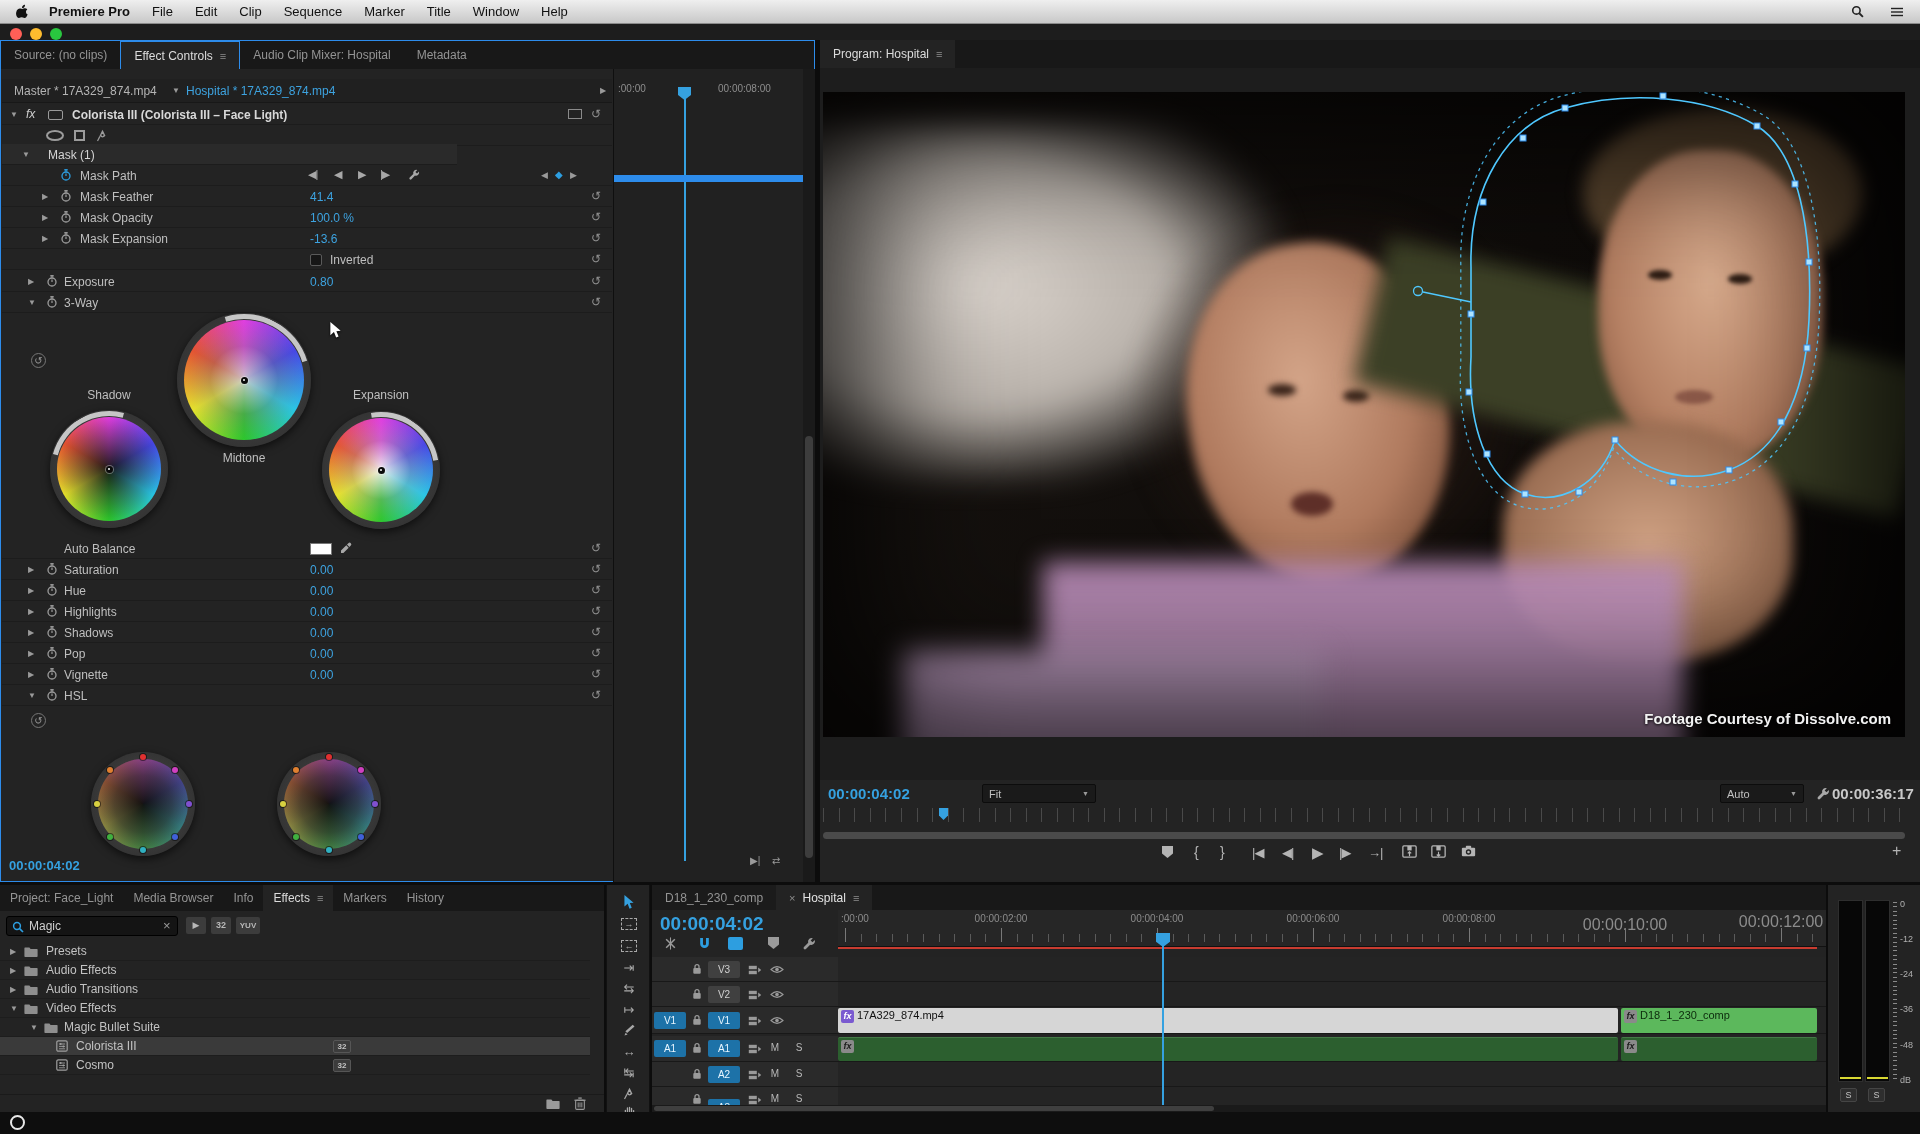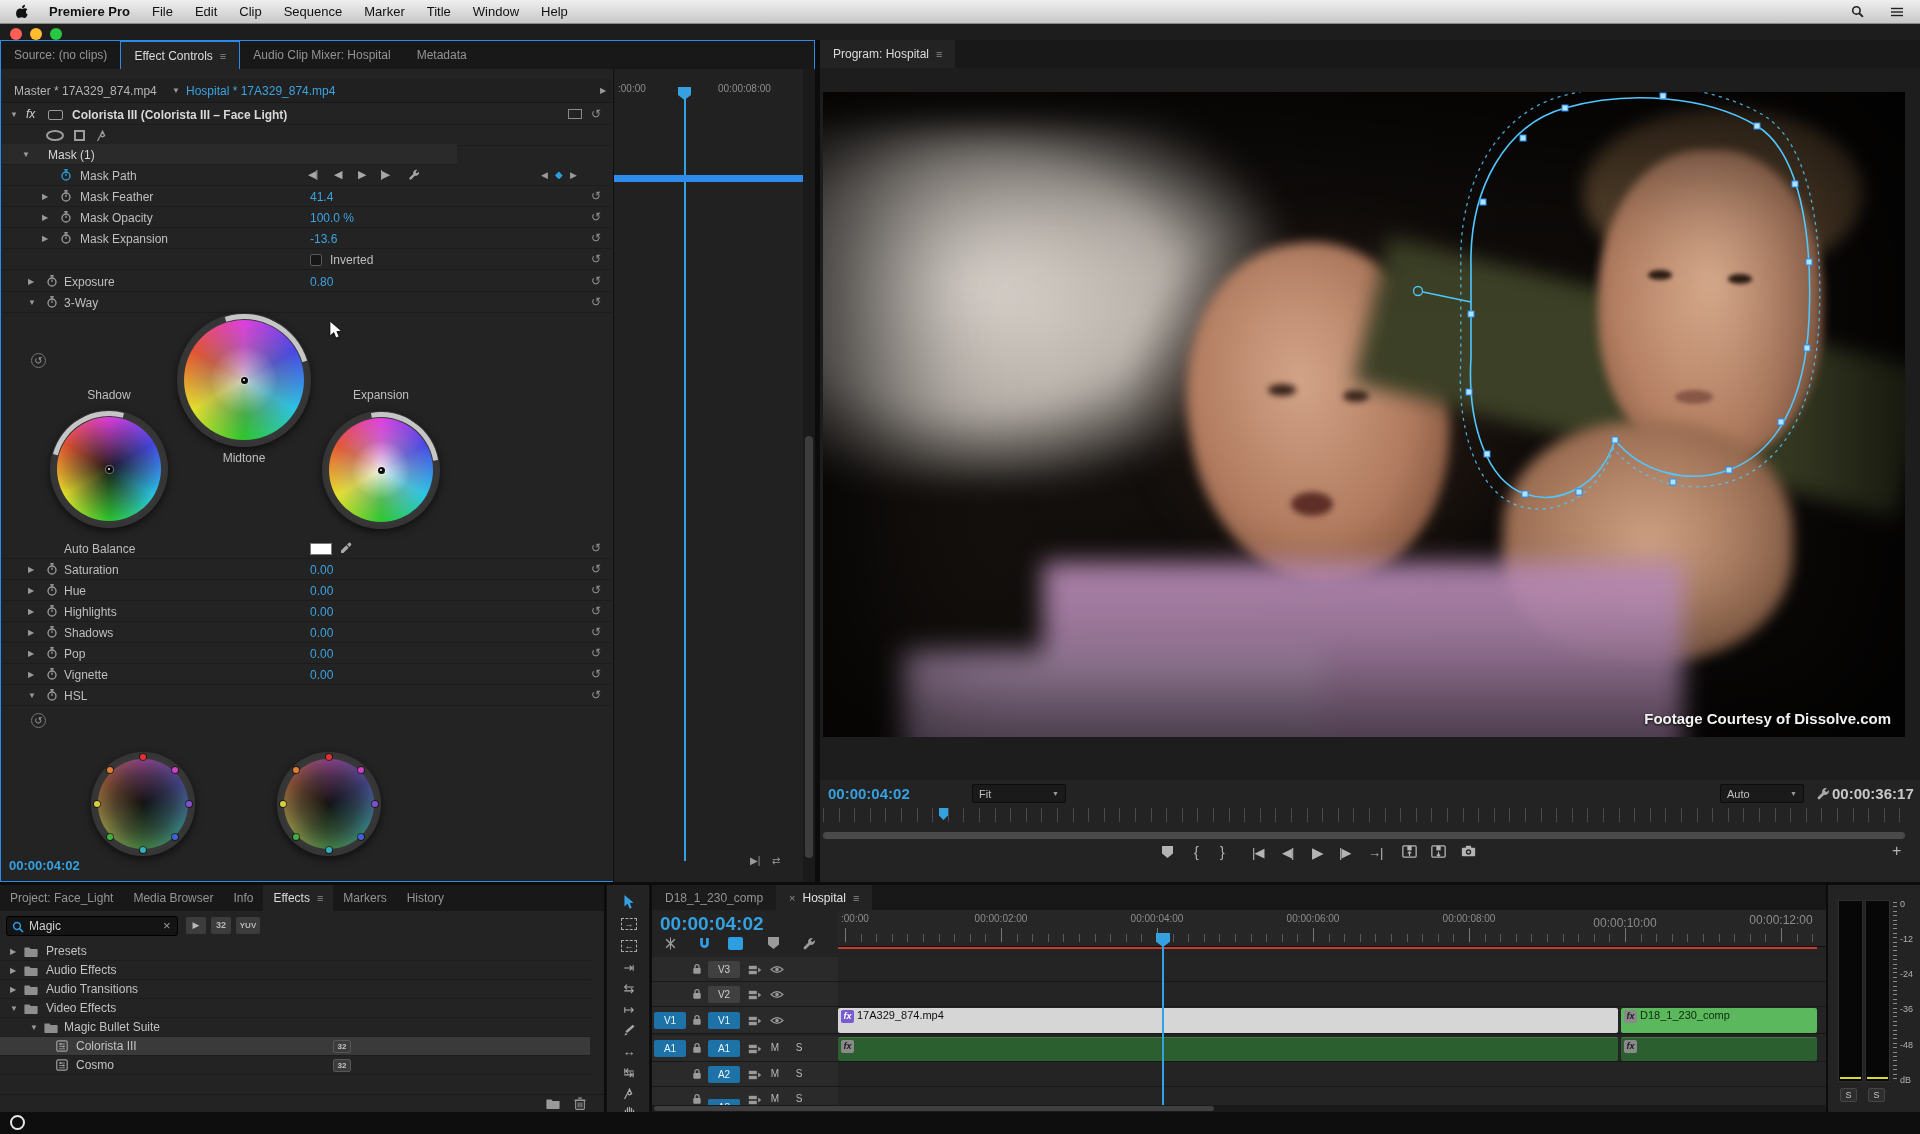--- a/index.html
+++ b/index.html
@@ -535,21 +535,21 @@
           <rect x="645" y="219" width="6" height="6"></rect>
           <rect x="657" y="107" width="6" height="6"></rect>
           <rect x="697" y="43" width="6" height="6"></rect>
       </g>
     </svg>
     <span class="a" style="right:14px;bottom:10px;font-size:15px;font-weight:bold;color:#f2f2f2;text-shadow:0 1px 3px #000">Footage Courtesy of Dissolve.com</span>
   </div>
 
   <div id="pmctl">
     <span class="a tc" style="left:8px;top:5px;font-size:15px">00:00:04:02</span>
-    <div class="dd" style="left:152px;top:4px;width:94px">
+    <div class="dd" style="left:162px;top:4px;width:114px">
         <span>Fit</span>
         <span style="font-size:7px;color:#9a9a9a">▼</span>
       </div>
     <div class="dd" style="left:900px;top:4px;width:84px">
         <span>Auto</span>
         <span style="font-size:7px;color:#9a9a9a">▼</span>
       </div>
     <svg class="ic a" style="left:996px;top:7px;color:#a8a8a8" width="14" height="14">
         <use href="#i-wrench"></use>
       </svg>
@@ -814,22 +814,22 @@
     <span class="ms" style="left:116px;top:5px">M</span>
     <span class="ms" style="left:140px;top:5px">S</span>
   </div>
 
   <div class="a" style="left:186px;top:25px;width:988px;height:37px;background:#262626;border-bottom:1px solid #111">
     <span class="a" style="left:3px;top:3px;font-size:10px;color:#8c8c8c">:00:00</span>
     <span class="a" style="left:163px;top:3px;font-size:10px;color:#8c8c8c;transform:translateX(-50%)">00:00:02:00</span>
     <span class="a" style="left:319px;top:3px;font-size:10px;color:#8c8c8c;transform:translateX(-50%)">00:00:04:00</span>
     <span class="a" style="left:475px;top:3px;font-size:10px;color:#8c8c8c;transform:translateX(-50%)">00:00:06:00</span>
     <span class="a" style="left:631px;top:3px;font-size:10px;color:#8c8c8c;transform:translateX(-50%)">00:00:08:00</span>
-    <span class="a" style="left:787px;top:6px;font-size:12px;color:#8c8c8c;transform:translateX(-50%)">00:00:10:00</span>
-    <span class="a" style="left:943px;top:3px;font-size:12px;color:#8c8c8c;transform:translateX(-50%)">00:00:12:00</span>
+    <span class="a" style="left:787px;top:6px;font-size:16px;color:#8c8c8c;transform:translateX(-50%)">00:00:10:00</span>
+    <span class="a" style="left:943px;top:3px;font-size:16px;color:#8c8c8c;transform:translateX(-50%)">00:00:12:00</span>
     <div class="a ticksm" style="left:7px;right:0;top:24px;height:8px"></div>
     <div class="a tickbg" style="left:7px;right:0;top:18px;height:14px"></div>
   </div>
 
   <div class="a" style="left:186px;top:62px;width:979px;height:2px;background:#c83c30"></div>
 
   <div class="lane" style="top:72px;height:25px"></div>
   <div class="lane" style="top:97px;height:25px"></div>
   <div class="lane" style="top:122px;height:27px">
     <div class="clip" style="left:0;top:1px;width:780px;height:25px;background:#d6d6d6;color:#111"><span class="fxb" style="background:#7a5ad0;color:#fff">fx</span><span>17A329_874.mp4</span></div>

